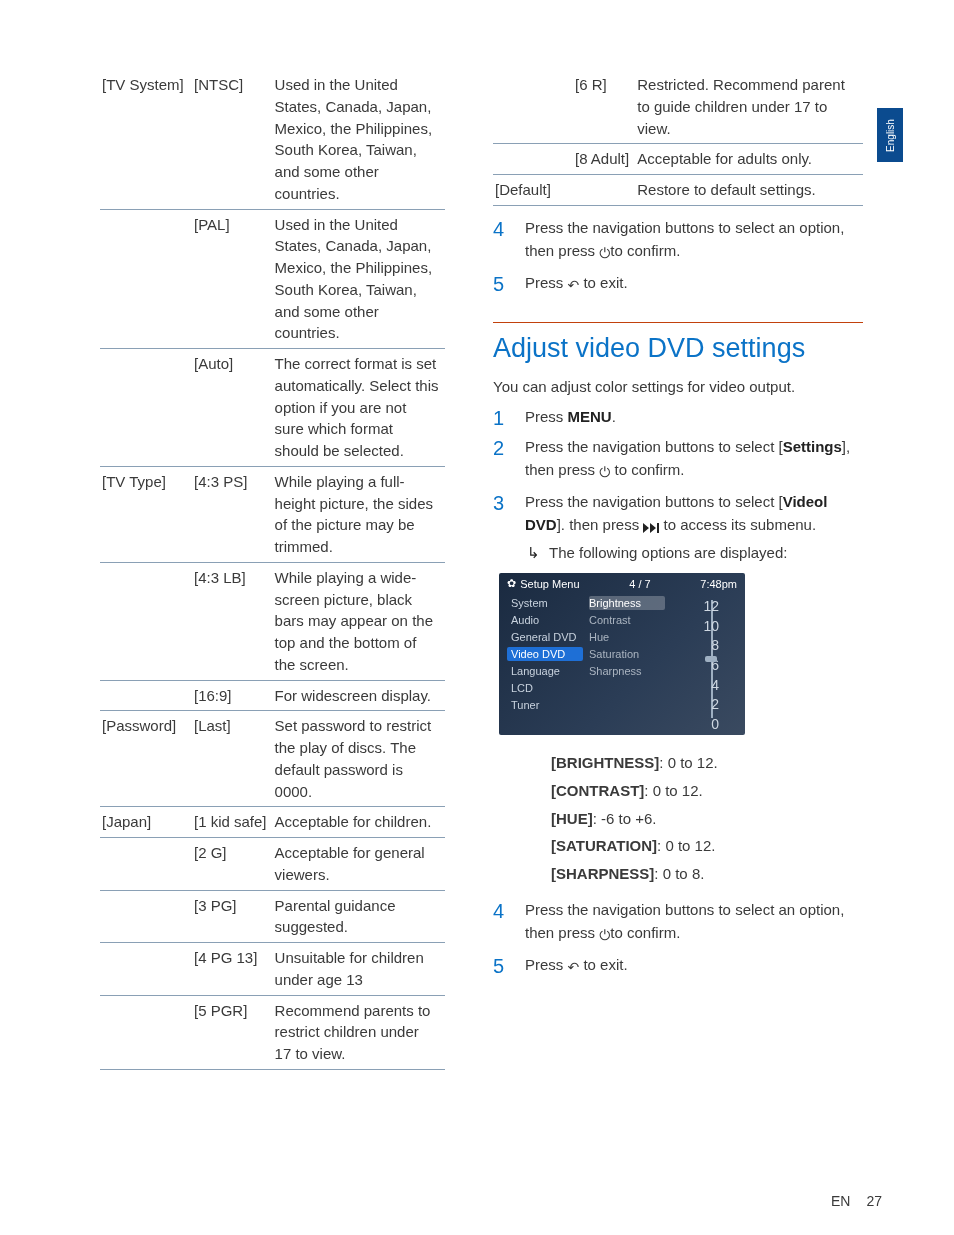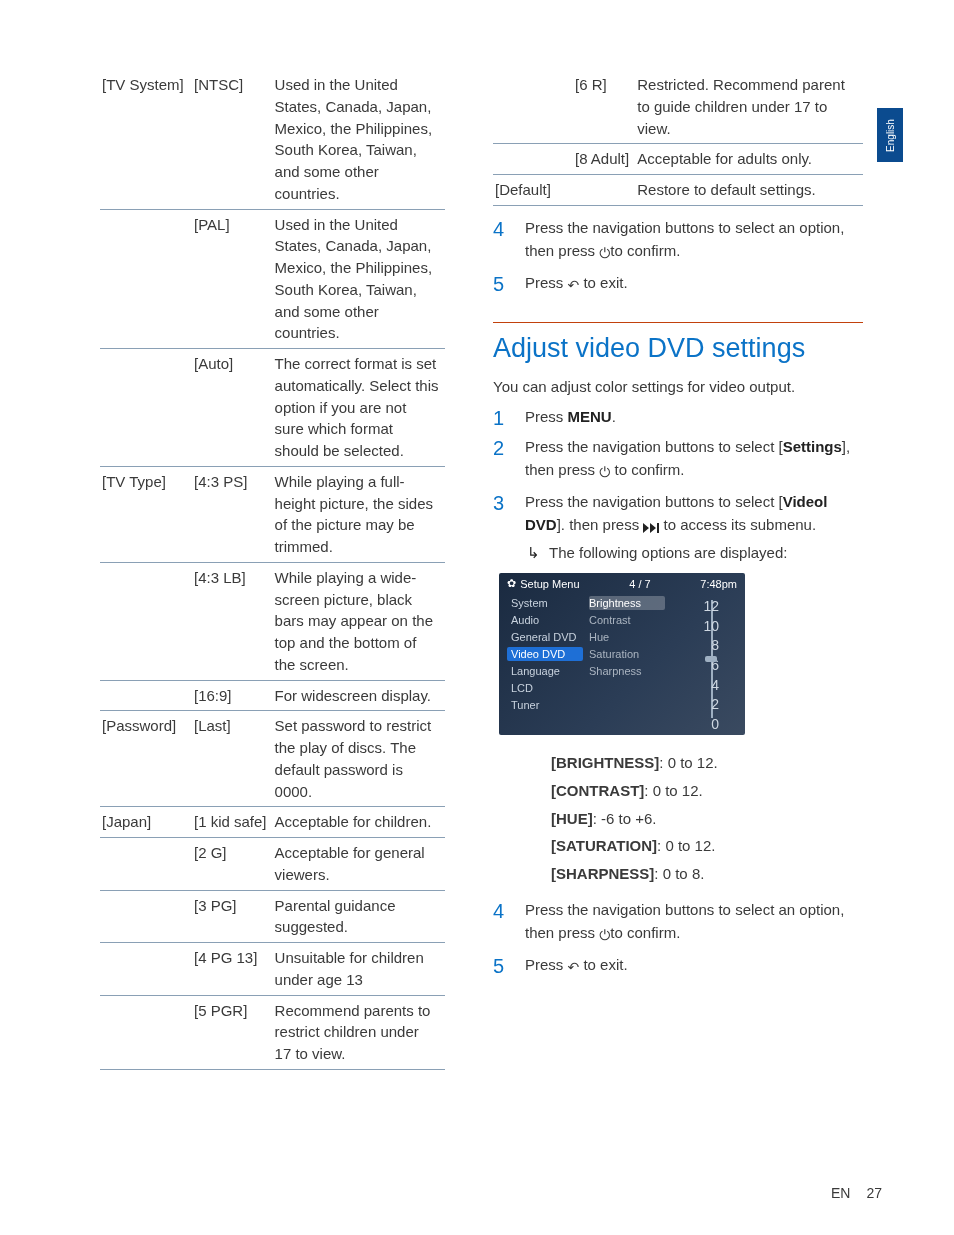--- a/index.html
+++ b/index.html
@@ -104,21 +104,21 @@
   .opt-list { padding-left: 58px; font-size: 15px; line-height: 1.85; }
   .opt-list div .lbl { font-weight: 600; }
 
   
   .ico { display: inline-block; vertical-align: -2px; }
   .ico-power { font-size: 14px; }
   .ico-back { font-size: 14px; }
   .ico-ff svg { vertical-align: -1px; }
 
   
-  .footer { position: absolute; bottom: 34px; right: 72px; font-size: 14px; }
+  .footer { position: absolute; bottom: 26px; right: 72px; font-size: 14px; }
   .footer .en { margin-right: 16px; }
 </style>
 </head>
 <body>
 
 <div class="page">
 
   <div class="col left-col">
     <table class="opts">
       <tbody id="left-tbody">

